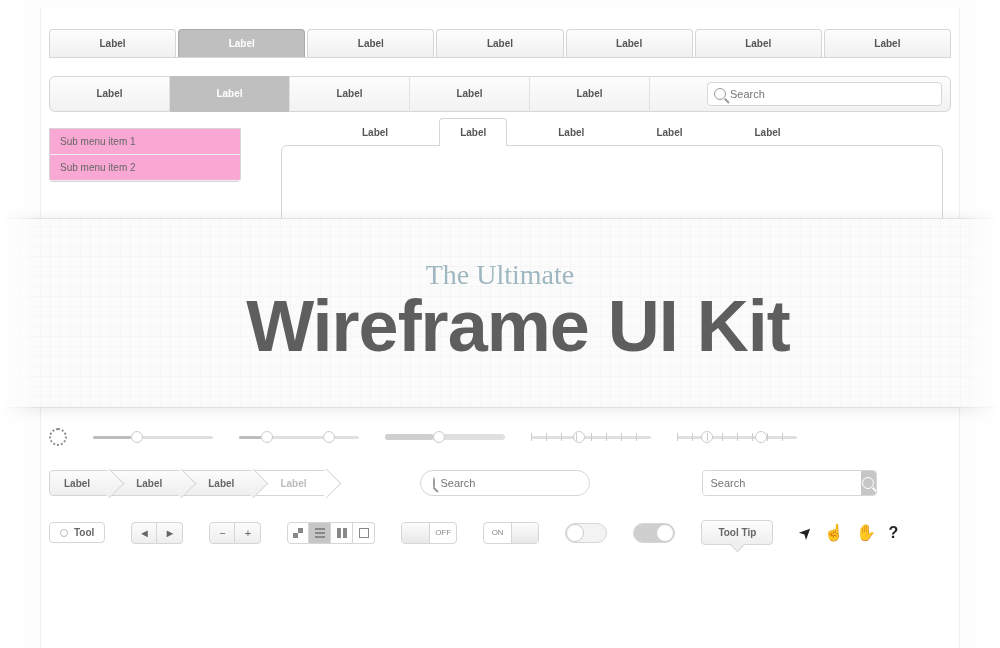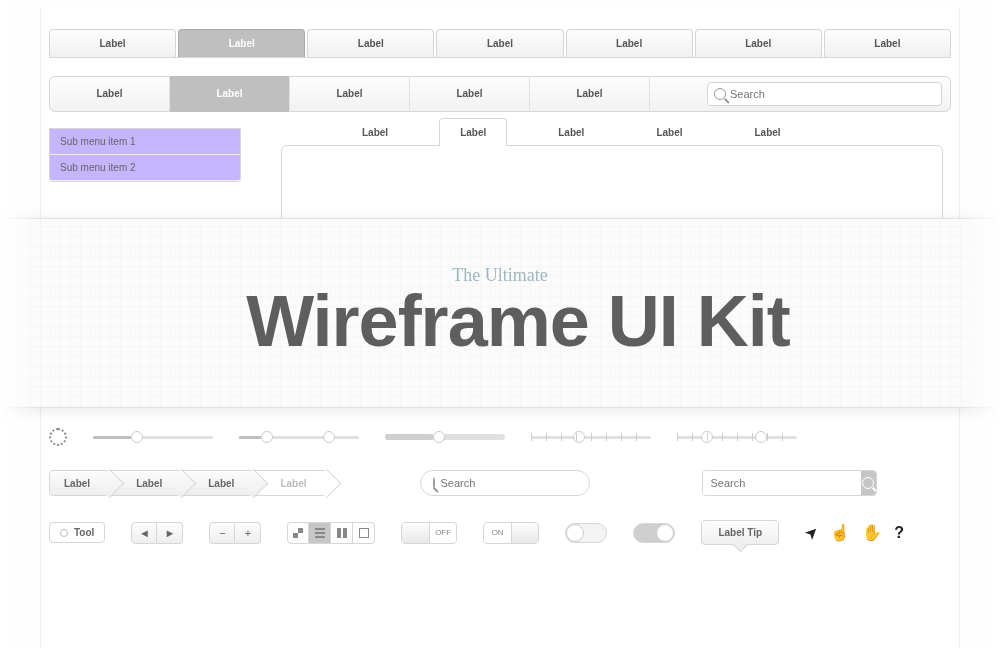--- a/index.html
+++ b/index.html
@@ -90,21 +90,21 @@
   }
   .nav2 .search input {
     border: none; outline: none; flex: 1; font-size: 11px; color: #777;
   }
 
   
   .submenu {
     position: absolute;
     left: 8px; top: 120px;
     width: 192px;
-    background: #c4b5fd;
+    background: #f9a8d4;
     border: 1px solid #d6d6d6;
     border-radius: 0 0 4px 4px;
     z-index: 5;
   }
   .submenu .subitem {
     height: 26px; line-height: 26px;
     padding-left: 10px;
     font-size: 10px;
     color: #666;
     border-bottom: 1px solid #eee;
@@ -159,21 +159,21 @@
     border-bottom: 1px solid #e2e2e2;
     box-shadow: 0 6px 10px rgba(0,0,0,.06), 0 -4px 8px rgba(0,0,0,.04);
     text-align: center;
     display: flex;
     flex-direction: column;
     justify-content: center;
     z-index: 20;
   }
   .hero .pre {
     font-family: "Brush Script MT", cursive;
-    font-size: 18px;
+    font-size: 28px;
     color: #9fb7c0;
     margin-bottom: -6px;
   }
   .hero .title {
     font-size: 72px;
     font-weight: 600;
     color: #5e5e5e;
     letter-spacing: -1px;
     padding-left: 36px;
   }
@@ -424,21 +424,21 @@
         <div class="half knob"></div>
       </div>
 
       <div class="toggle off">
           <div class="t"></div>
         </div>
       <div class="toggle on">
           <div class="t"></div>
         </div>
 
-      <div class="tooltip">Label Tip</div>
+      <div class="tooltip">Tool Tip</div>
 
       <div class="cursors">
         <span style="transform:rotate(-45deg);display:inline-block;">➤</span>
         <span>☝</span>
         <span>✋</span>
         <span style="font-weight:bold;">?</span>
       </div>
     </div>
 
   </div>

